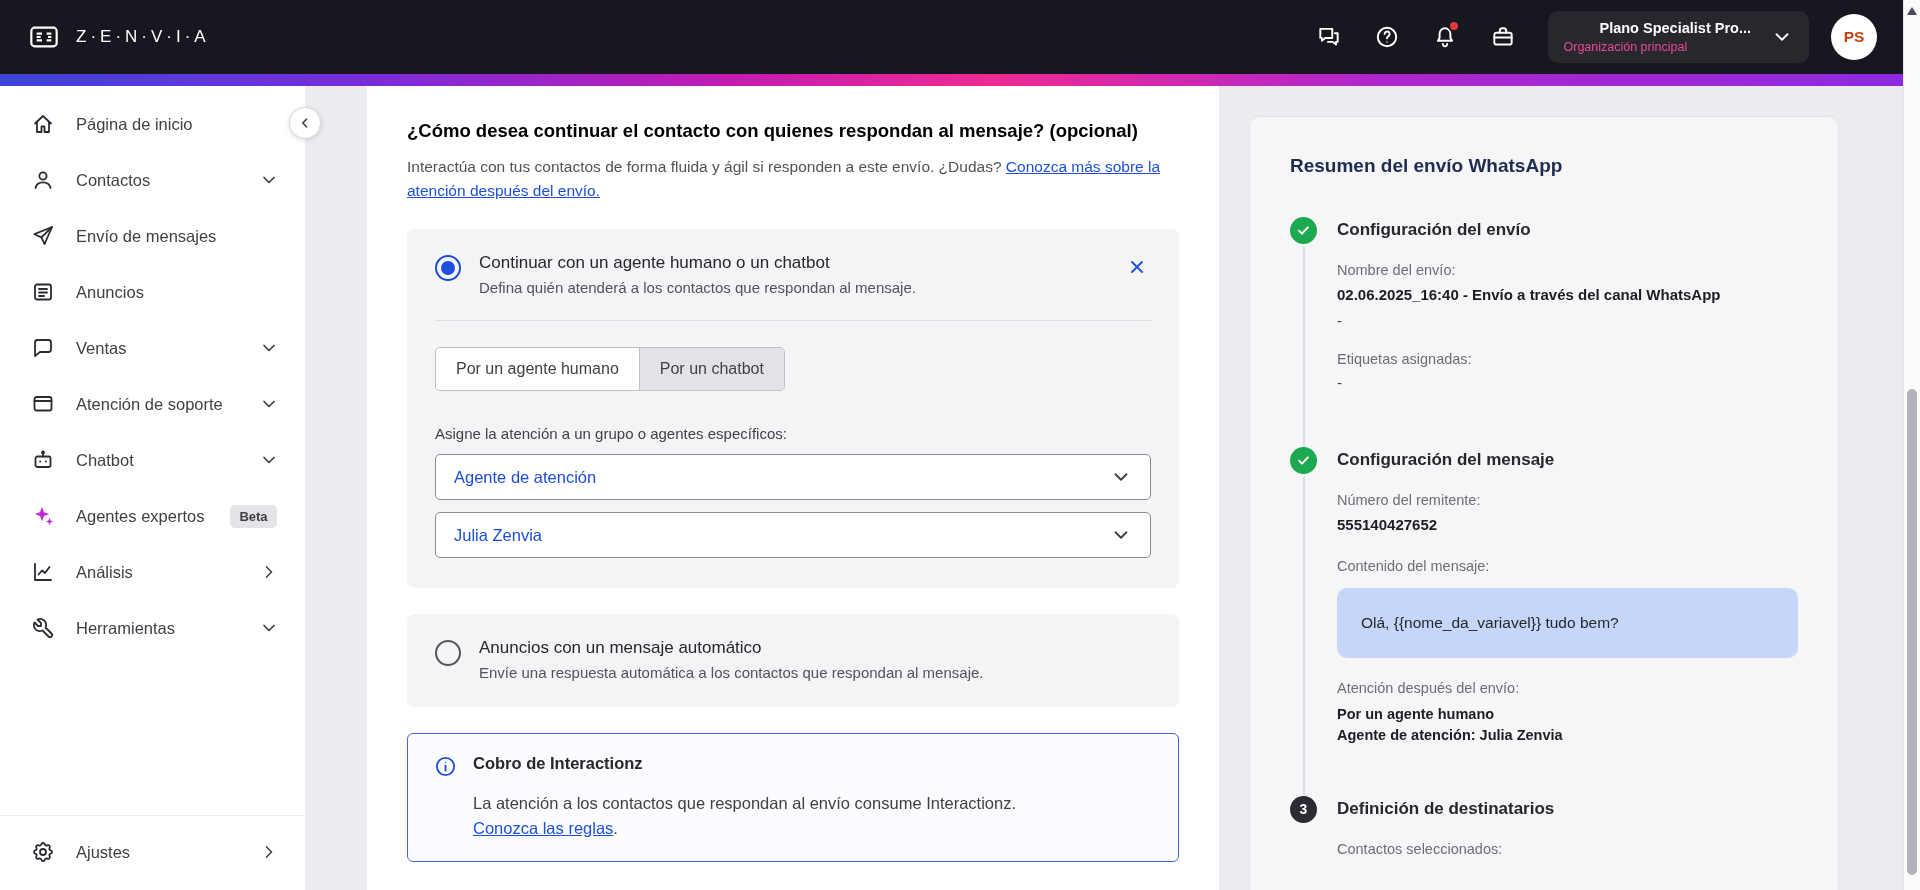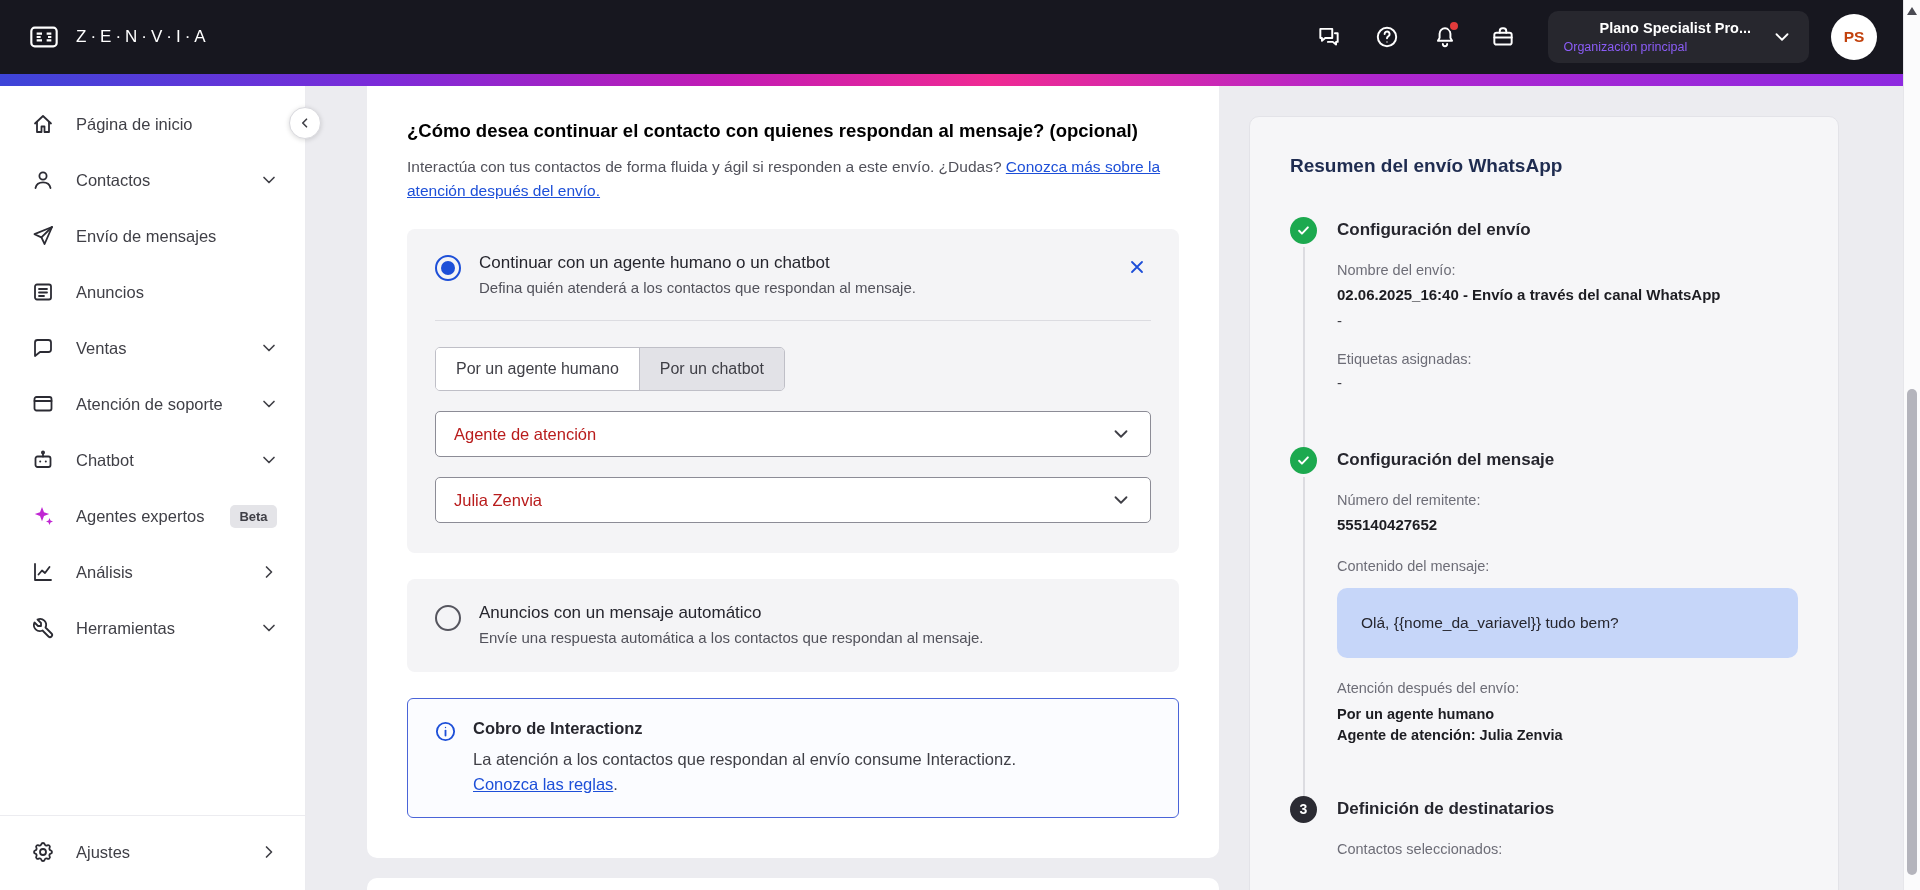--- a/index.html
+++ b/index.html
@@ -16,21 +16,21 @@
   .brand-text { font-size: 17px; letter-spacing: 4px; font-weight: 500; }
   .topbar-right { margin-left: auto; display: flex; align-items: center; gap: 12px; }
   .icon-btn { width: 46px; height: 46px; display: flex; align-items: center;
     justify-content: center; color: #fff; position: relative; border-radius: 8px; cursor: pointer; }
   .notif-dot { position: absolute; top: 6px; right: 8px; width: 12px; height: 12px;
     border-radius: 50%; background: #e23b3b; border: 2px solid #17171f; }
   .plan-select { display: flex; align-items: center; gap: 20px;
     background: rgba(255,255,255,0.07); border-radius: 10px; padding: 9px 16px;
     margin: 0 10px; color: #fff; cursor: pointer; min-width: 240px; }
   .plan-title { font-size: 14.5px; font-weight: 700; white-space: nowrap; margin-left: 36px; }
-  .plan-sub { font-size: 12.5px; color: #8b5cf6; margin-top: 4px; white-space: nowrap; }
+  .plan-sub { font-size: 12.5px; color: #ec4899; margin-top: 4px; white-space: nowrap; }
   .plan-chev { margin-left: auto; color: #fff; }
   .avatar { width: 46px; height: 46px; border-radius: 50%; background: #fff; color: #c2410c;
     font-weight: 700; font-size: 15.5px; display: flex; align-items: center;
     justify-content: center; cursor: pointer; }
 
   .grad { height: 12px; flex: none;
     background: linear-gradient(90deg,#3d45d8 0%,#7c2bd9 20%,#c21bb4 38%,#ef2a93 52%,#b026cd 72%,#8e2ae0 100%); }
 
   
   .app-body { flex: 1; display: flex; min-height: 0; }
@@ -83,26 +83,26 @@
 
   .tabs { display: inline-flex; border: 1px solid #bfbfc7; border-radius: 5px;
     overflow: hidden; margin-top: 26px; }
   .tab { padding: 12px 20px; font-size: 16px; color: #3f3f46; cursor: pointer; }
   .tab.active { background: #fff; }
   .tab.inactive { background: #e2e2e7; border-left: 1px solid #bfbfc7; }
 
   .assign-label { font-size: 15px; color: #3f3f46; margin-top: 34px; }
   .select { height: 46px; background: #fff; border: 1px solid #8c8c96; border-radius: 5px;
     display: flex; align-items: center; justify-content: space-between; padding: 0 18px;
-    font-size: 16.5px; color: #b91c1c; margin-top: 20px; cursor: pointer; }
+    font-size: 16.5px; color: #1d4ed8; margin-top: 12px; cursor: pointer; }
 
   .info-box { border: 1px solid #4a64d8; background: #fbfcff; border-radius: 6px;
     padding: 20px 26px; display: flex; gap: 16px; }
   .info-icon { color: #1d4fd8; flex: none; margin-top: 1px; }
-  .info-title { font-size: 16.5px; font-weight: 700; color: #26262e; margin-bottom: 9px; }
+  .info-title { font-size: 16.5px; font-weight: 700; color: #26262e; margin-bottom: 18px; }
   .info-text { font-size: 16.5px; color: #3f3f46; line-height: 1.5; }
 
   
   .summary-card { position: absolute; left: 943px; top: 30px; width: 590px; height: 960px;
     background: #f6f6f8; border: 1px solid #e3e3e8; border-radius: 10px; padding: 38px 40px; }
   .sum-title { font-size: 19px; font-weight: 700; color: #1f2c50; margin-bottom: 40px; }
   .step { display: flex; gap: 20px; position: relative; }
   .step::before { content: ''; position: absolute; left: 13px; top: 30px; bottom: -4px;
     width: 2px; background: #dcdce1; }
   .step.last::before { display: none; }
@@ -390,20 +390,21 @@
               </span>
             </div>
 
             <div class="divider"></div>
 
             <div class="tabs">
               <div class="tab active">Por un agente humano</div>
               <div class="tab inactive">Por un chatbot</div>
             </div>
 
+            <div class="assign-label">Asigne la atención a un grupo o agentes específicos:</div>
 
             <div class="select">
               <span>Agente de atención</span>
               <span class="chev">
                 <svg width="22" height="22" viewBox="0 0 24 24" fill="none" stroke="currentColor" stroke-width="2" stroke-linecap="round" stroke-linejoin="round">
                     <path d="M6 9l6 6 6-6"></path>
                   </svg>
               </span>
             </div>
 

